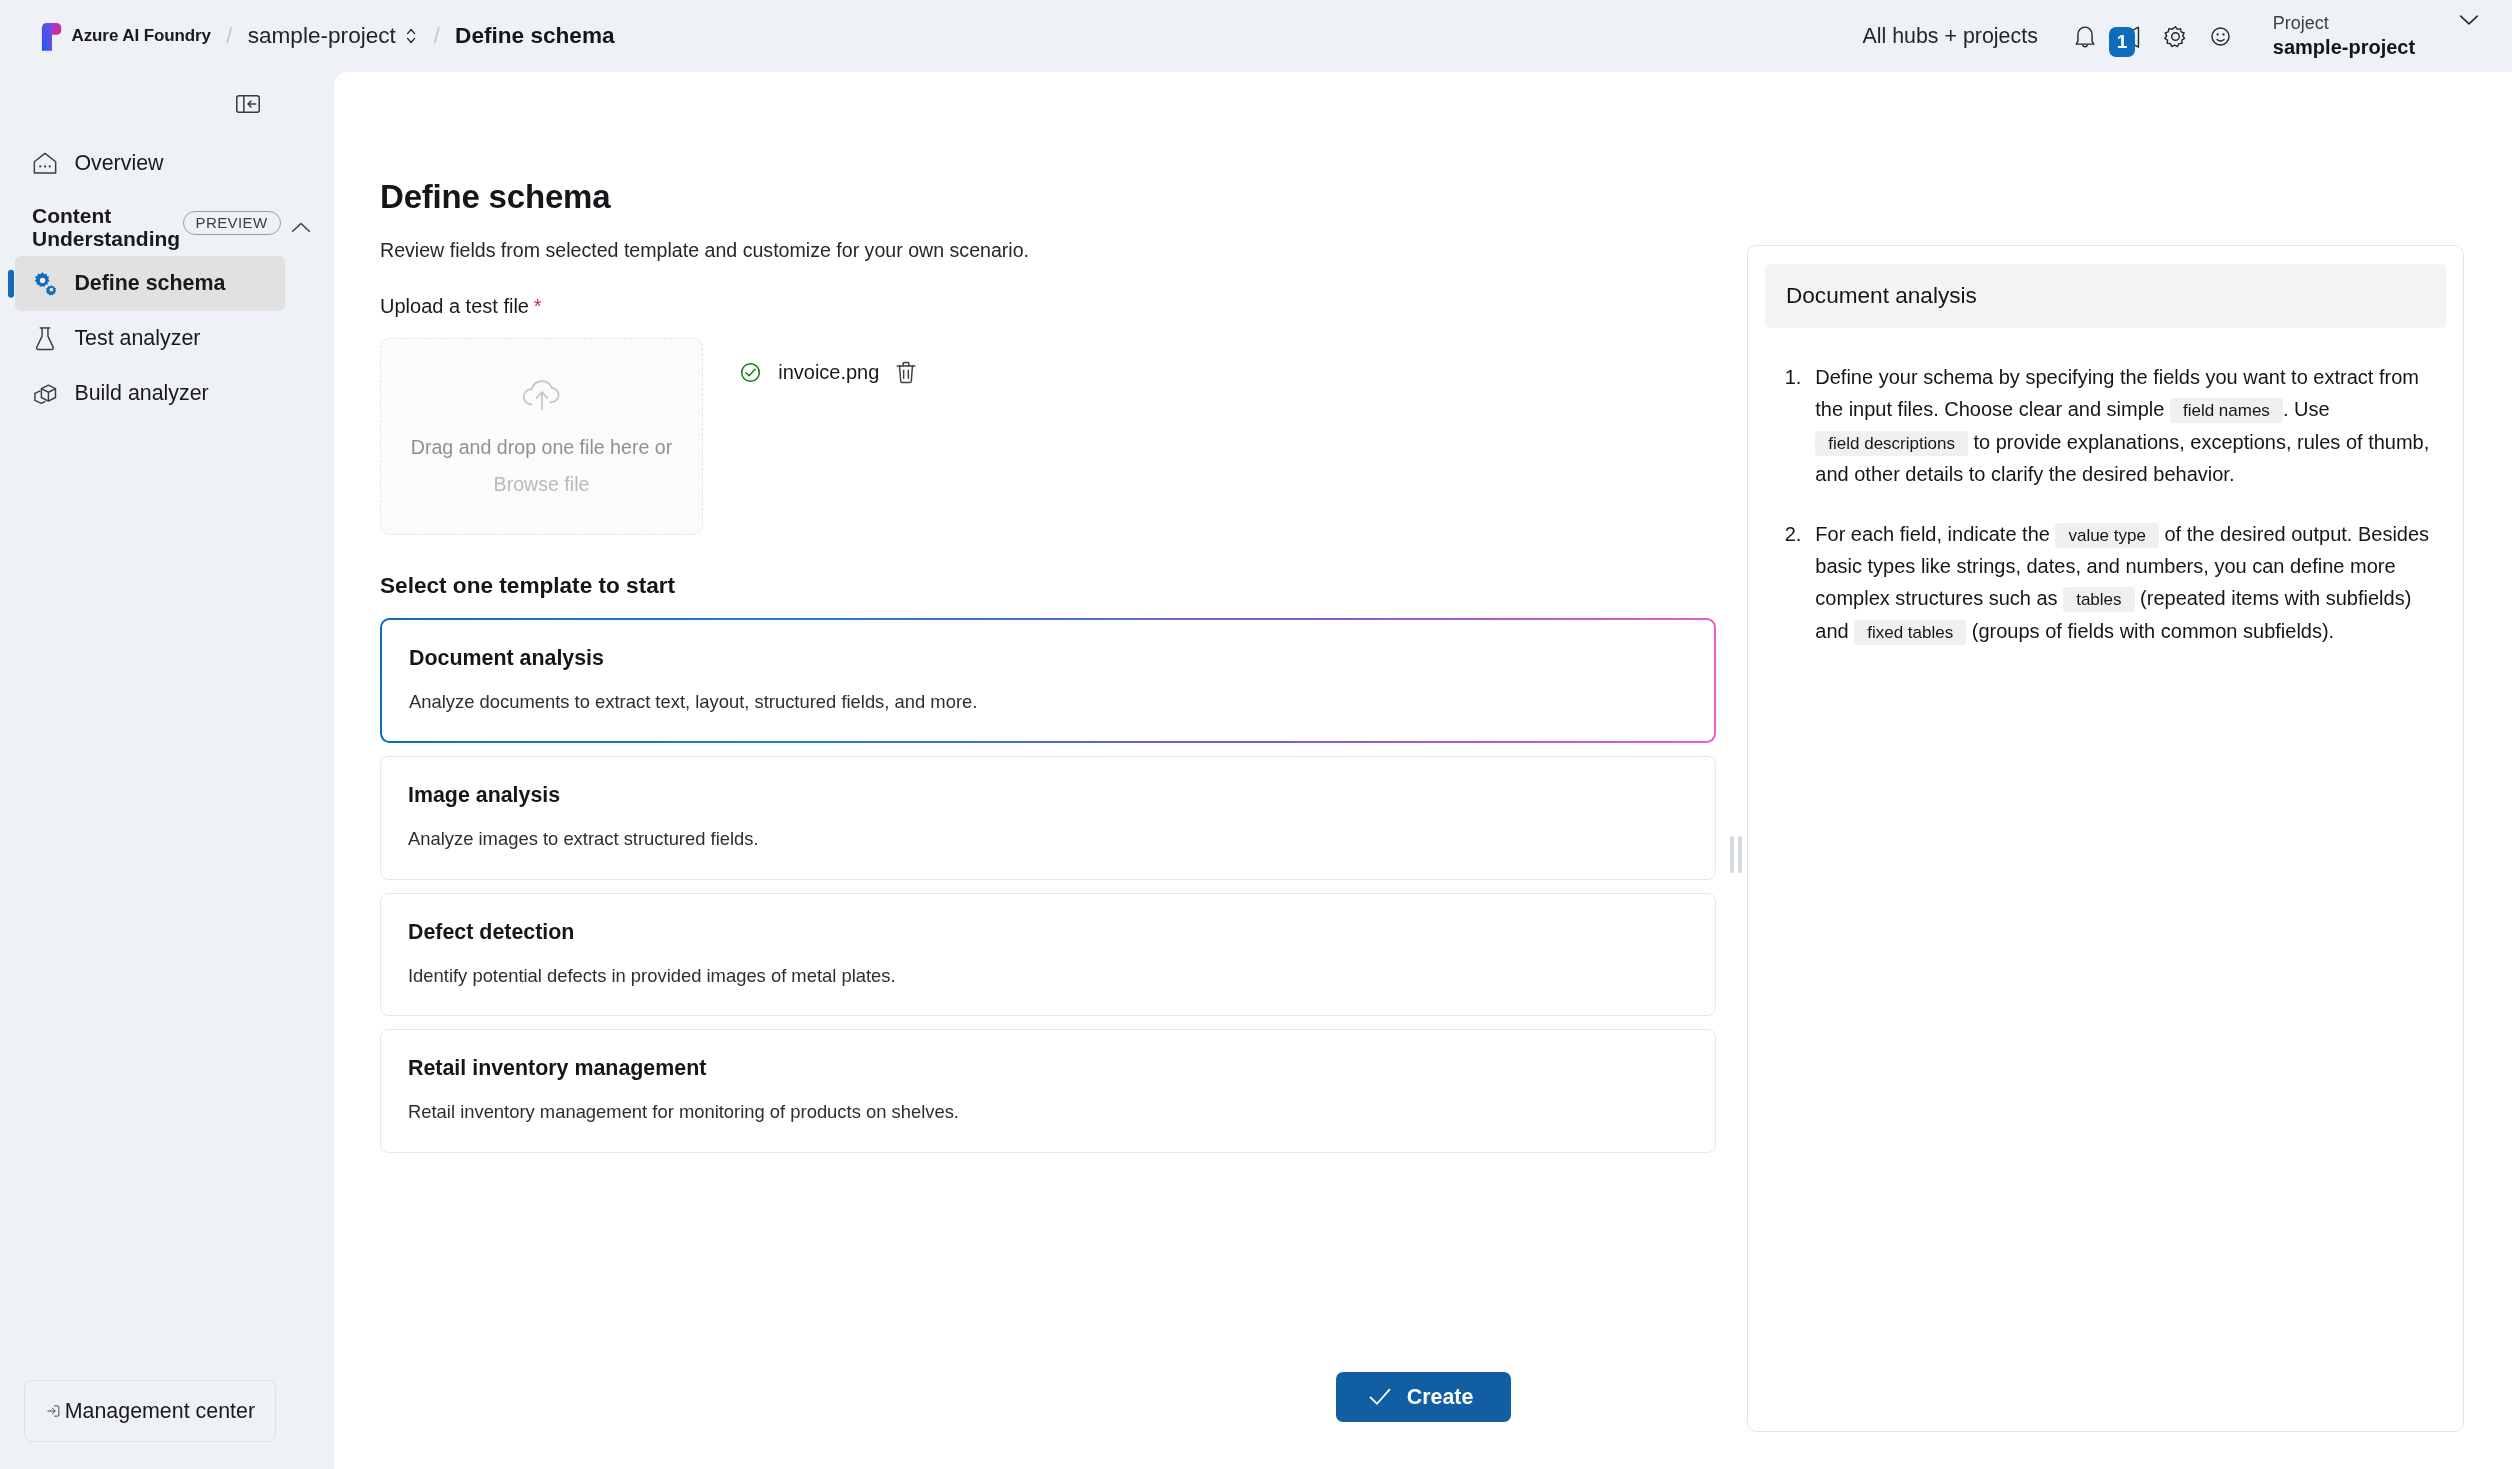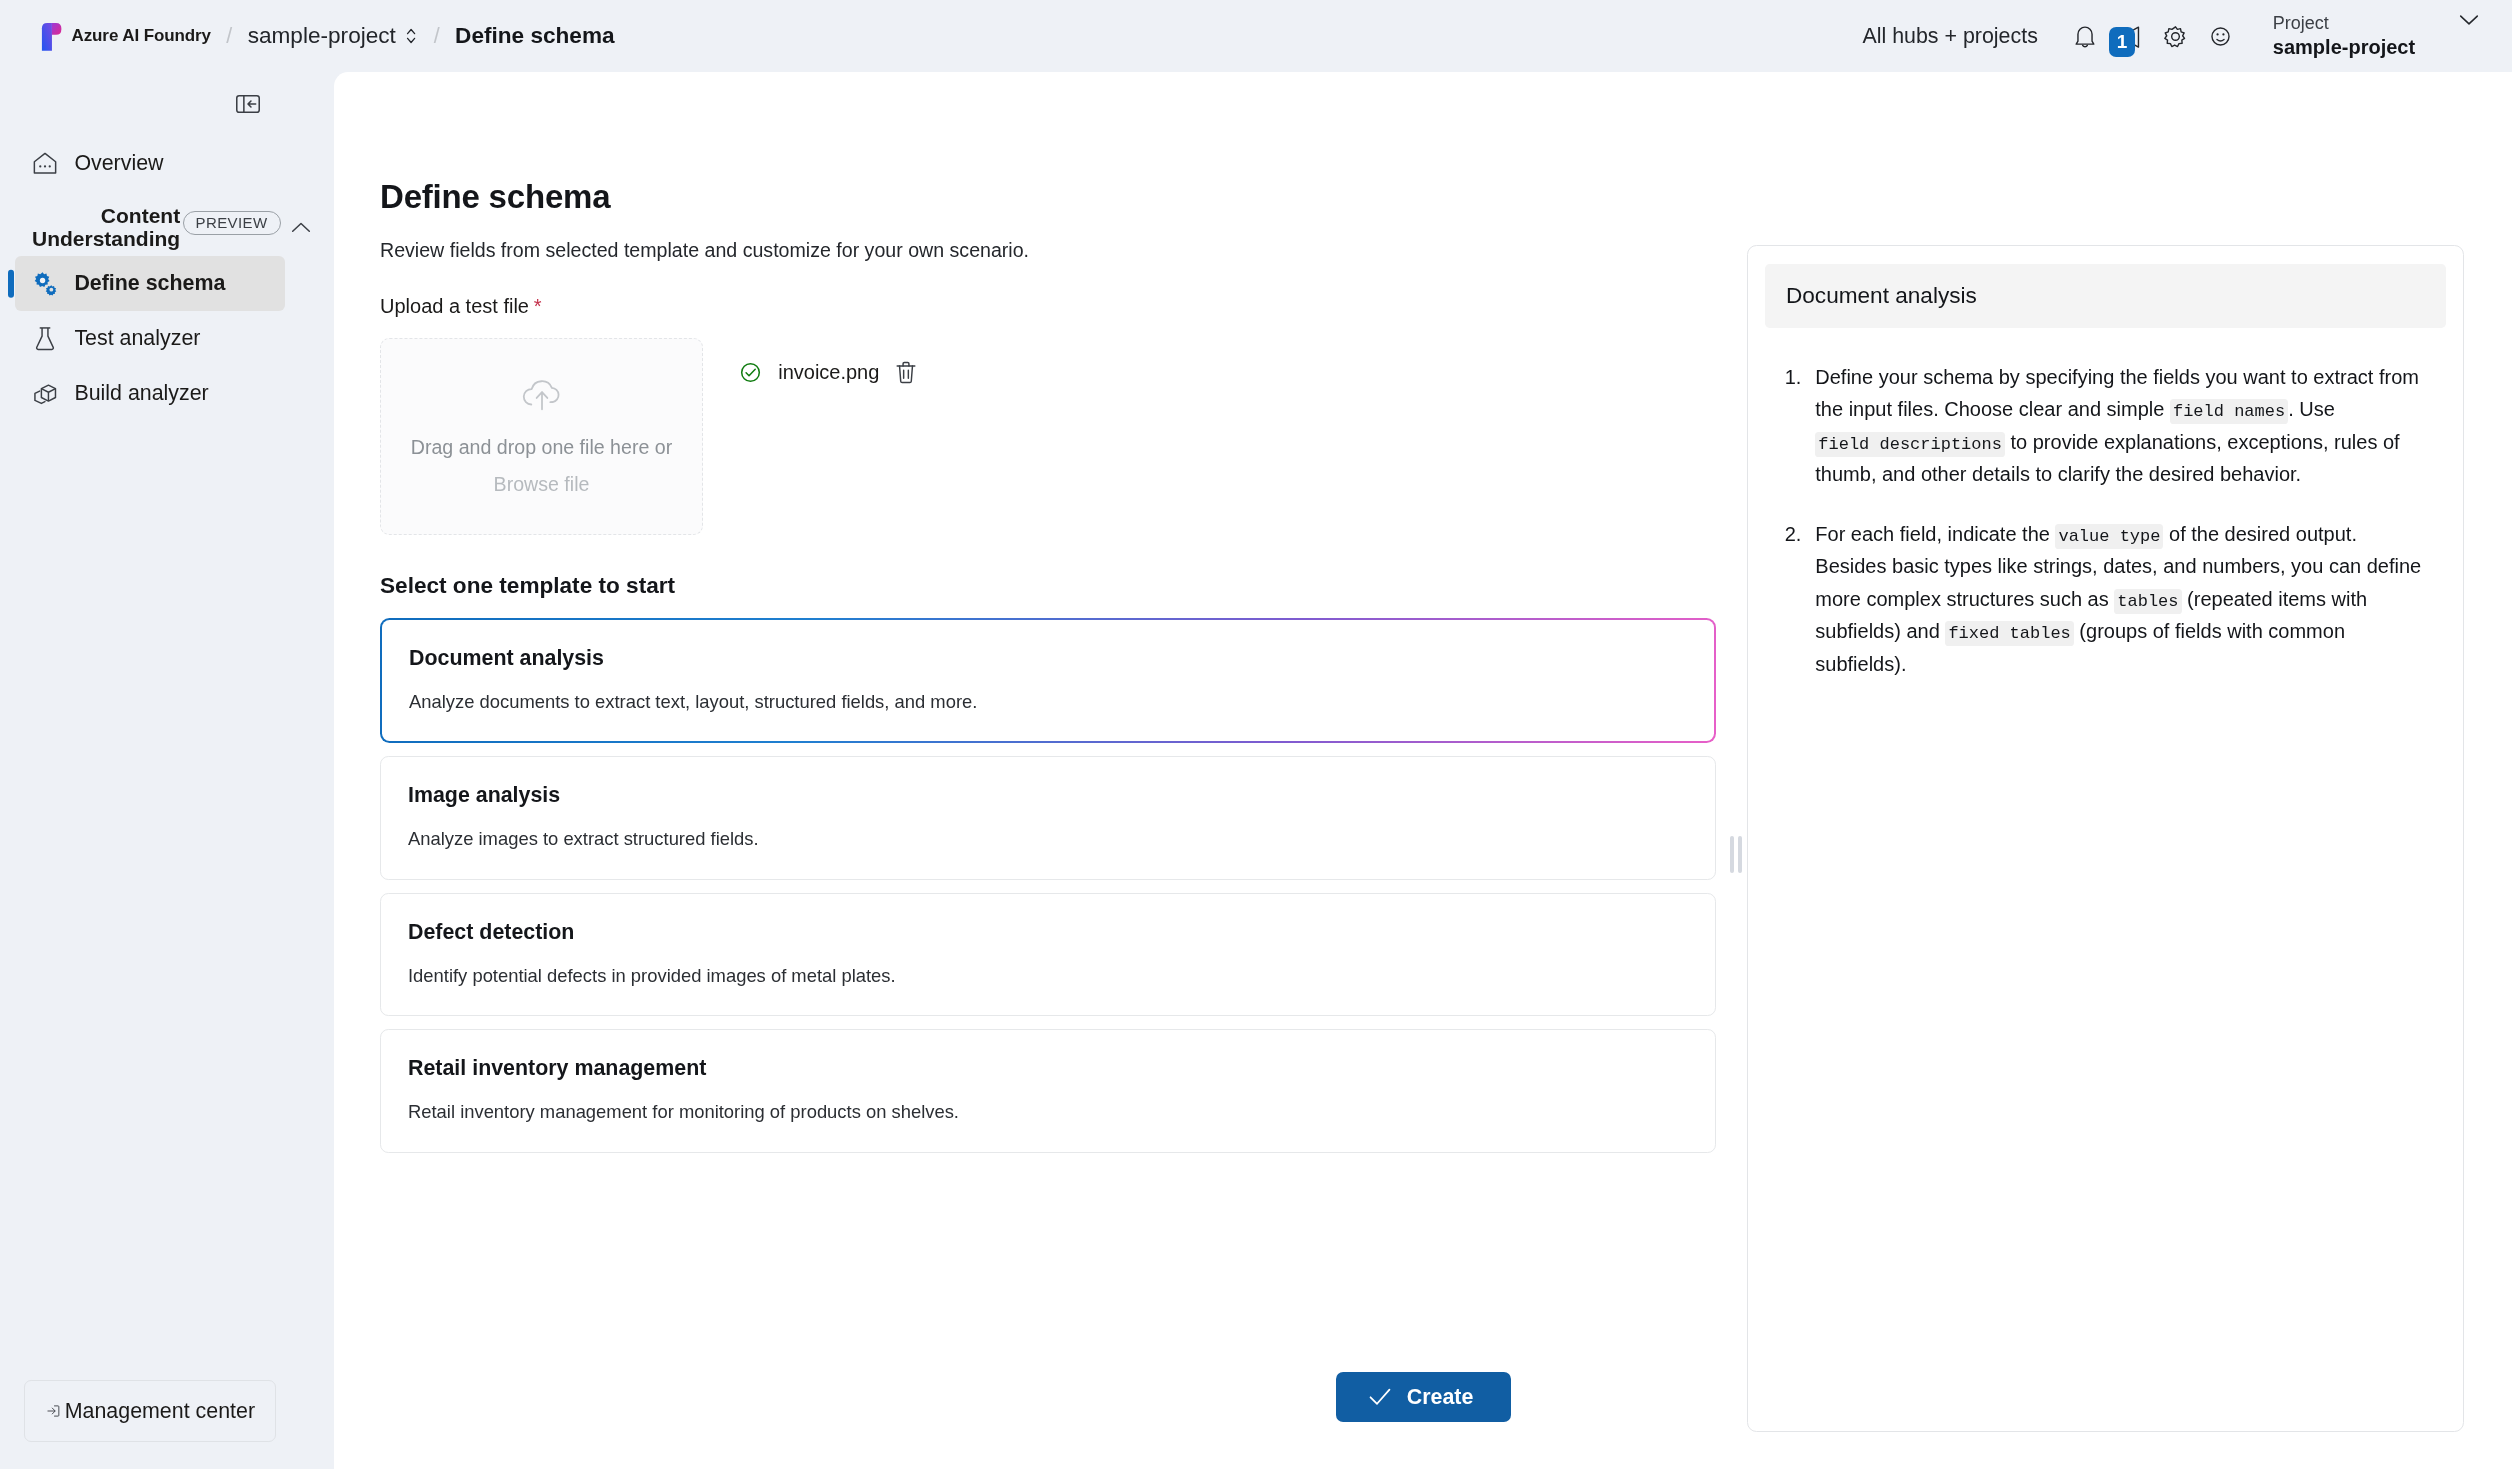--- a/index.html
+++ b/index.html
@@ -118,21 +118,20 @@
   
   #sidebar {
     position: absolute;
     top: 72px; left: 0;
     width: 300px;
     height: 1397px;
     background: #eef1f6;
     display: flex;
     flex-direction: column;
     z-index: 20;
-    text-align: right;
   }
 
   .collapse-row {
     height: 64px;
     display: flex;
     align-items: center;
     justify-content: flex-end;
     padding-right: 33px;
   }
   .collapse-btn {
@@ -403,25 +402,25 @@
     gap: 27px;
   }
   .rp-ol li {
     font-size: 20px;
     line-height: 1.62;
     color: #14161a;
     padding-left: 8.3px;
   }
   .rp-ol li::marker { font-size: 20px; }
   code {
-    font-family: Liberation Mono, monospace;
+    font-family: Liberation Sans, sans-serif;
     font-size: 17px;
     background: #f0f0f0;
     border-radius: 3.6px;
-    padding: 3px 3px;
+    padding: 3px 13px;
     color: #14161a;
     white-space: nowrap;
     margin-top: 44px;
   }
 </style>
 </head>
 <body>
 
 <div id="topbar">
 

